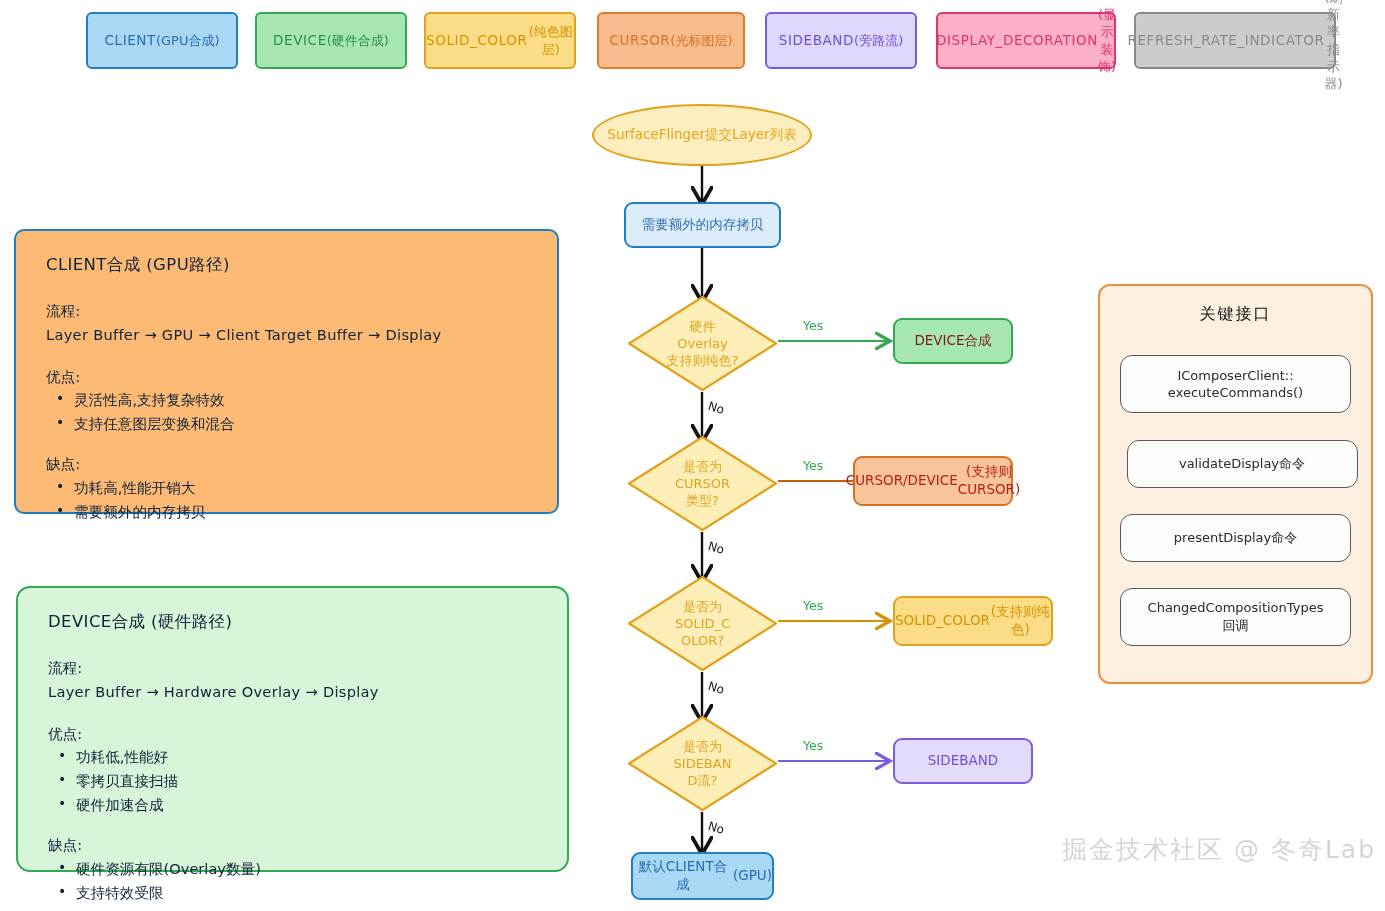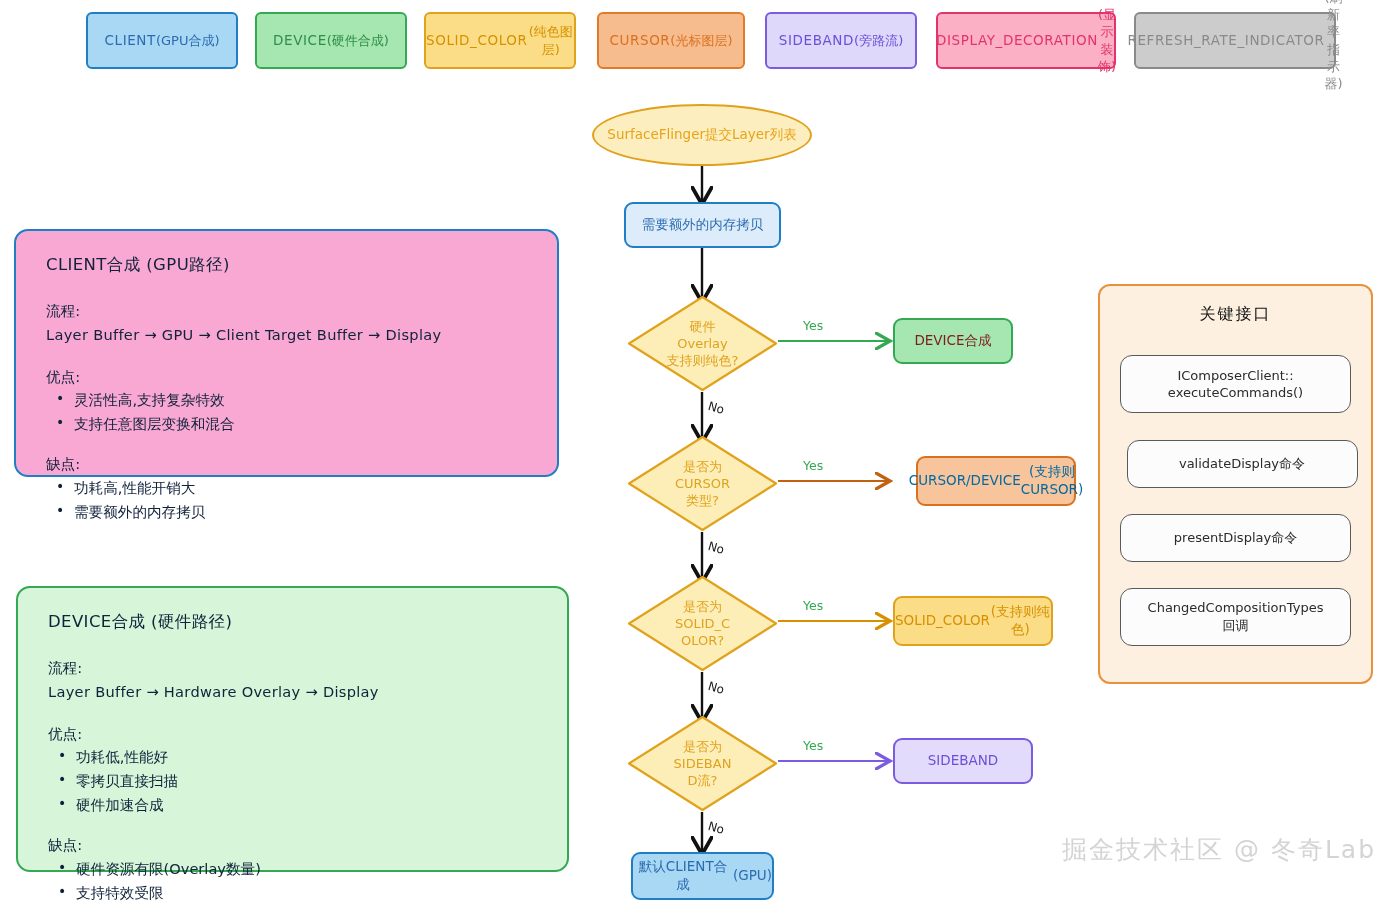--- a/index.html
+++ b/index.html
@@ -199,21 +199,21 @@
   </div>
   <div class="abs legend-chip" id="lg5" style="left: 936px; top: 12px; width: 180px; height: 57px; background: rgb(251, 176, 198); border-color: rgb(226, 51, 107); color: rgb(226, 51, 107);">
     <div class="l1">DISPLAY_DECORATION</div>
     <div class="l2">(显示装饰)</div>
   </div>
   <div class="abs legend-chip" id="lg6" style="left: 1134px; top: 12px; width: 202px; height: 57px; background: rgb(204, 204, 204); border-color: rgb(138, 138, 138); color: rgb(138, 138, 138);">
     <div class="l1">REFRESH_RATE_INDICATOR</div>
     <div class="l2">(刷新率指示器)</div>
   </div>
 
-  <div class="abs info-panel" id="panel-client" style="left: 14px; top: 229px; width: 545px; height: 248px; background: #f9a8d4; border-color: rgb(31, 126, 196);">
+  <div class="abs info-panel" id="panel-client" style="left: 14px; top: 229px; width: 545px; height: 285px; background: #fdba74; border-color: rgb(31, 126, 196); border-radius: 10px;">
     <div class="info-title">CLIENT合成 (GPU路径)</div>
     <div class="info-sec-label">流程:</div>
     <div class="info-flow">Layer Buffer → GPU → Client Target Buffer → Display</div>
     <div class="info-sec-label">优点:</div>
     <ul class="info-list">
       <li>灵活性高,支持复杂特效</li>
       <li>支持任意图层变换和混合</li>
     </ul>
     <div class="info-sec-label">缺点:</div>
     <ul class="info-list last">
@@ -301,21 +301,21 @@
       <polygon points="75.5,2 149,48.5 75.5,95 2,48.5" class="dshape" fill="#fdeeb8" stroke="#e0a21c" stroke-width="2.2" stroke-linejoin="round"></polygon>
     </svg>
     <div class="diamond-label" style="color: rgb(224, 162, 28);">
       <div>是否为</div>
       <div>CURSOR</div>
       <div>类型?</div>
     </div>
   </div>
   <div class="edge-label" style="left:803px; top:460px; color:#34a853;">Yes</div>
   <div class="edge-label no" style="left:708px; top:542px;">No</div>
-  <div class="abs node rounded" id="r1" style="left: 916px; top: 456px; width: 160px; height: 50px; background: rgb(247, 196, 156); border-color: rgb(217, 113, 31); color: #0369a1;">
+  <div class="abs node rounded" id="r1" style="left: 853px; top: 456px; width: 160px; height: 50px; background: rgb(247, 196, 156); border-color: rgb(217, 113, 31); color: #b91c1c;">
     <div>CURSOR/DEVICE</div>
     <div>(支持则CURSOR)</div>
   </div>
 
   <div class="abs diamond-wrap" id="d2" style="left:627px; top:575px; width:151px; height:97px;">
     <svg width="151" height="97" style="position:absolute;left:0;top:0;">
       <polygon points="75.5,2 149,48.5 75.5,95 2,48.5" class="dshape" fill="#fdeeb8" stroke="#e0a21c" stroke-width="2.2" stroke-linejoin="round"></polygon>
     </svg>
     <div class="diamond-label" style="color: rgb(224, 162, 28);">
       <div>是否为</div>

